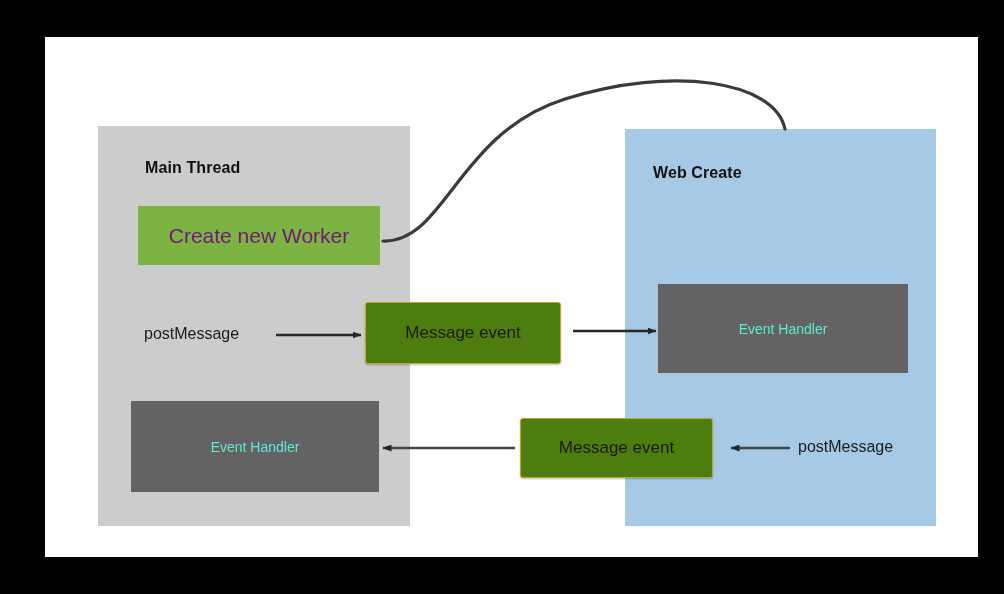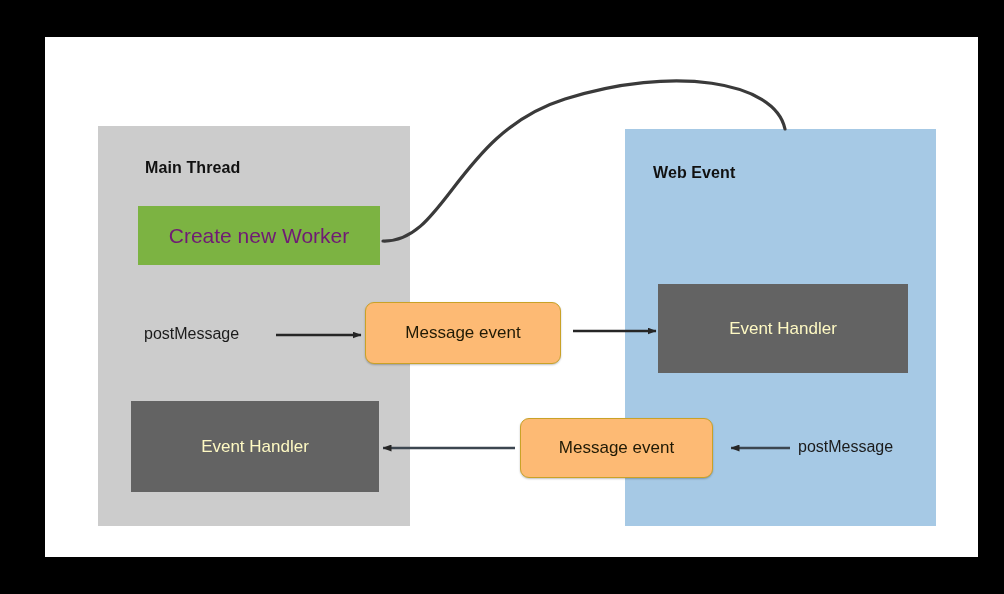--- a/index.html
+++ b/index.html
@@ -78,39 +78,39 @@
     font-weight: normal;
   }
   #create-worker-box {
     left: 93px;
     top: 169px;
     width: 242px;
     height: 59px;
   }
   .gray-box {
     background: #636363;
-    color: #fef9c3;
-    font-size: 17px;
+    color: #5eead4;
+    font-size: 14px;
   }
   #event-handler-worker {
     left: 613px;
     top: 247px;
     width: 250px;
     height: 89px;
   }
   #event-handler-main {
     left: 86px;
     top: 364px;
     width: 248px;
     height: 91px;
   }
   .yellow-box {
-    background: #fdba74;
+    background: #4d7c0f;
     border: 1.5px solid #c9a227;
-    border-radius: 9px;
+    border-radius: 3px;
     color: #201a05;
     font-size: 17px;
     box-shadow: 0 1px 2px rgba(0,0,0,0.25);
   }
   #message-event-top {
     left: 320px;
     top: 265px;
     width: 196px;
     height: 62px;
   }
@@ -148,21 +148,21 @@
 <body>
 
 <div id="frame">
   <div id="canvas">
 
     <div class="panel" id="main-thread-panel"></div>
     <div class="panel" id="web-worker-panel"></div>
 
     <div class="panel-title" id="main-thread-title">Main Thread</div>
 
-    <div class="panel-title" id="web-worker-title">Web Event</div>
+    <div class="panel-title" id="web-worker-title">Web Create</div>
 
     <svg class="overlay" viewBox="0 0 933 520">
       <defs>
         <marker id="arrowhead" markerWidth="9" markerHeight="7" refX="8.5" refY="3.5" orient="auto" markerUnits="userSpaceOnUse">
           <polygon points="0 0, 9 3.5, 0 7" fill="#262626"></polygon>
         </marker>
         <marker id="arrowhead-left" markerWidth="9" markerHeight="7" refX="8.5" refY="3.5" orient="auto" markerUnits="userSpaceOnUse">
           <polygon points="0 0, 9 3.5, 0 7" fill="#262626"></polygon>
         </marker>
       </defs>

